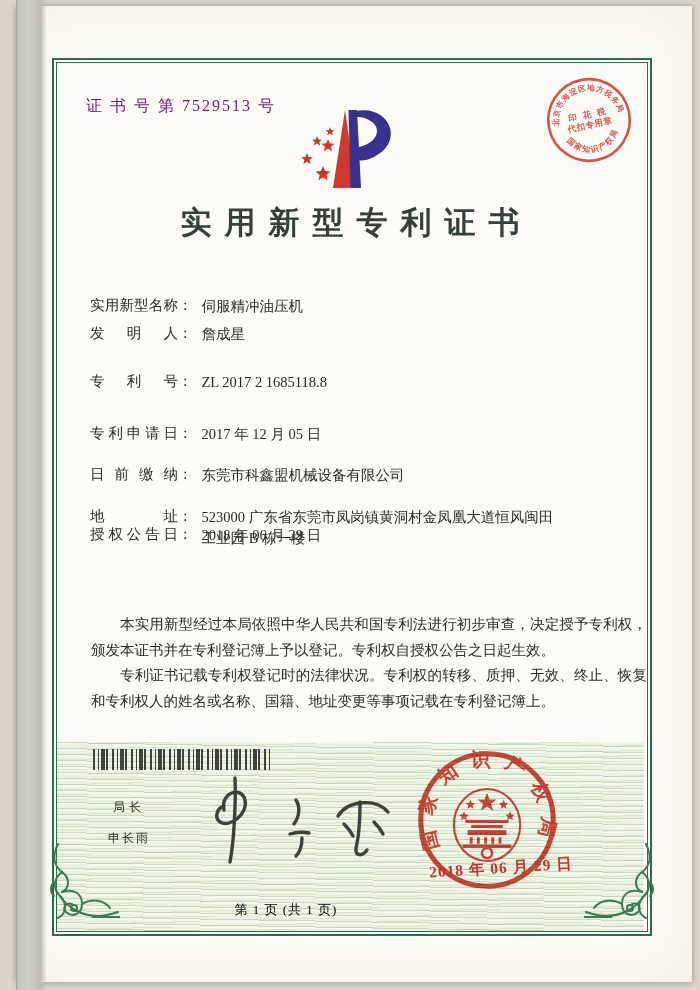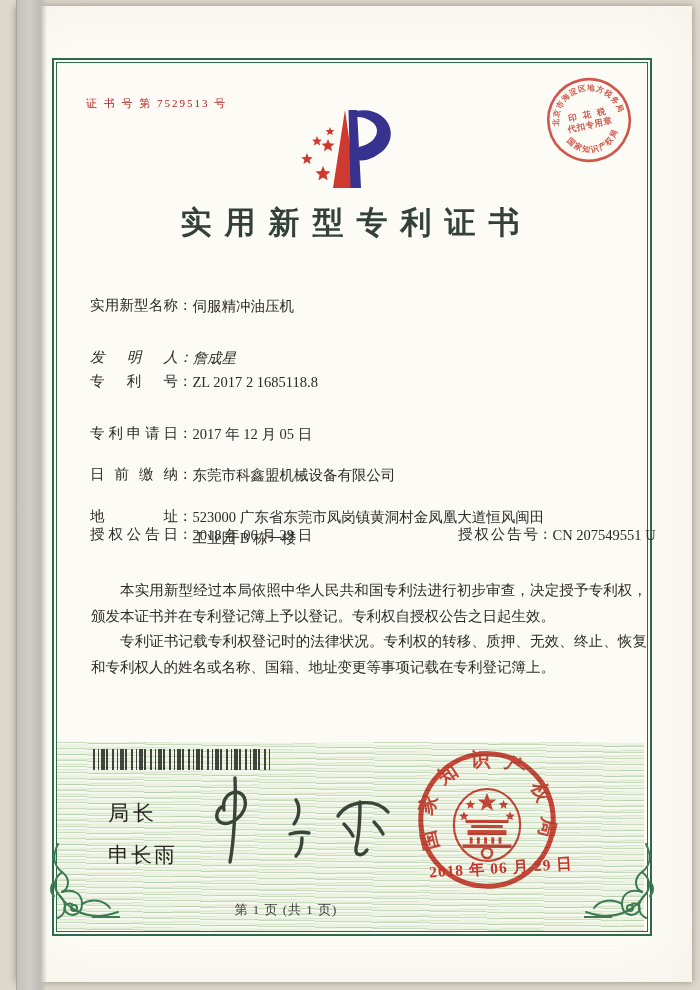--- a/index.html
+++ b/index.html
@@ -22,78 +22,78 @@
   .frame{
     position:absolute;left:52px;top:58px;width:596px;height:874px;
     border:2.5px solid #2e6b4e;z-index:3;pointer-events:none;
   }
   .frame-inner{
     position:absolute;left:2px;top:2px;right:2px;bottom:2px;
     border:1px solid #2e6b4e;
   }
   .cert-no{
     position:absolute;left:86px;top:96px;z-index:4;
-    font-size:11px;letter-spacing:2px;color:#b91c1c;
+    font-size:16px;letter-spacing:2px;color:#701a75;
   }
   .logo{position:absolute;left:277px;top:98px;z-index:4;}
   .title{
     position:absolute;left:0;top:202px;width:700px;margin:0;z-index:4;
     text-align:center;font-size:31px;font-weight:700;color:#33413a;
     letter-spacing:13px;text-indent:13px;
   }
   .fields{position:absolute;left:0;top:0;width:700px;z-index:4;}
   .frow{position:absolute;left:90px;font-size:14.5px;color:#2b2b27;}
   .flabel{
     display:inline-block;width:88px;vertical-align:top;
     text-align:justify;text-align-last:justify;
   }
   .fcolon{display:inline-block;vertical-align:top;}
-  .fvalue{display:inline-block;margin-left:0;vertical-align:top;white-space:pre-line;line-height:20.5px;}
-  .frow.r0{top:296px;} .frow.r1{top:348px;font-style:italic;} .frow.r2{top:372px;}
+  .fvalue{display:inline-block;margin-left:9px;vertical-align:top;white-space:pre-line;line-height:20.5px;}
+  .frow.r0{top:296px;} .frow.r1{top:324px;} .frow.r2{top:372px;}
   .frow.r3{top:424px;} .frow.r4{top:465px;} .frow.r5{top:507px;} .frow.r6{top:525px;}
   .grant2{position:absolute;left:368px;top:0;white-space:nowrap;}
   .grant2 .flabel{width:80px;}
   .body-text{
-    position:absolute;left:91px;top:578px;width:556px;z-index:4;
+    position:absolute;left:91px;top:612px;width:556px;z-index:4;
     font-size:14.5px;line-height:25.5px;color:#2b2b27;text-align:justify;
   }
   .body-text p{margin:0;text-indent:2em;}
   .band{
     position:absolute;left:57px;top:742px;width:587px;height:189px;z-index:2;
     background-color:#edf3e1;
     background-image:
       repeating-linear-gradient(1deg, rgba(255,255,255,.55) 0 2px, rgba(118,165,108,.30) 2px 3px, rgba(255,255,255,0) 3px 6px),
       repeating-linear-gradient(-1.4deg, rgba(118,165,108,.16) 0 1px, rgba(255,255,255,0) 1px 5px);
   }
   .barcode{
     position:absolute;left:93px;top:749px;width:178px;height:21px;z-index:4;
     background-image:repeating-linear-gradient(90deg,
       #23261f 0 2px, rgba(0,0,0,0) 2px 5px,
       #23261f 5px 6px, rgba(0,0,0,0) 6px 8px,
       #23261f 8px 12px, rgba(0,0,0,0) 12px 13px,
       #23261f 13px 15px, rgba(0,0,0,0) 15px 19px);
     opacity:.85;
   }
-  .sig-block{position:absolute;left:108px;top:799px;z-index:4;color:#26261f;font-size:21px;}
+  .sig-block{position:absolute;left:108px;top:799px;z-index:4;color:#26261f;font-size:12px;text-align:center;}
   .sig-role{letter-spacing:4px;}
   .sig-name{margin-top:14px;letter-spacing:2px;}
   .signature-svg{position:absolute;left:190px;top:772px;z-index:4;}
   .red-seal{position:absolute;left:415px;top:748px;z-index:5;mix-blend-mode:multiply;opacity:.92;}
   .seal-date{
     position:absolute;left:429px;top:858px;z-index:6;white-space:nowrap;
     color:#c7352a;font-size:15.5px;letter-spacing:1px;transform:rotate(-3.5deg);
     font-weight:600;
   }
   .tax-seal{position:absolute;left:543px;top:74px;z-index:5;transform:rotate(-12deg);mix-blend-mode:multiply;opacity:.88;}
   .ornament{position:absolute;z-index:4;}
   .ornament.left{left:48px;top:842px;}
   .ornament.right{left:584px;top:842px;transform:scaleX(-1);}
   .footer{
     position:absolute;left:0;top:901px;width:572px;z-index:4;text-align:center;
-    font-size:13px;color:#404040;letter-spacing:1px;
+    font-size:13px;color:#000000;letter-spacing:1px;
   }
 </style>
 </head>
 <body>
 
 <div class="scene">
 
   <div class="paper"></div>
 
   <div class="band"></div>
@@ -152,23 +152,20 @@
     </div>
     <div class="frow r4">
       <span class="flabel">日前缴纳</span><span class="fcolon">：</span><span class="fvalue">东莞市科鑫盟机械设备有限公司</span>
     </div>
     <div class="frow r5">
       <span class="flabel">地址</span><span class="fcolon">：</span><span class="fvalue">523000 广东省东莞市凤岗镇黄洞村金凤凰大道恒风闽田
 工业园 B 栋一楼</span>
     </div>
     <div class="frow r6">
       <span class="flabel">授权公告日</span><span class="fcolon">：</span><span class="fvalue">2018 年 06 月 29 日</span>
-      <span class="grant2">
-        <span class="flabel">授权公告号</span><span class="fcolon">：</span><span class="fvalue">CN 207549551 U</span>
-      </span>
     </div>
   </div>
 
   <div class="body-text">
     <p>本实用新型经过本局依照中华人民共和国专利法进行初步审查，决定授予专利权，颁发本证书并在专利登记簿上予以登记。专利权自授权公告之日起生效。</p>
     <p>专利证书记载专利权登记时的法律状况。专利权的转移、质押、无效、终止、恢复和专利权人的姓名或名称、国籍、地址变更等事项记载在专利登记簿上。</p>
   </div>
 
   <div class="barcode"></div>
 

